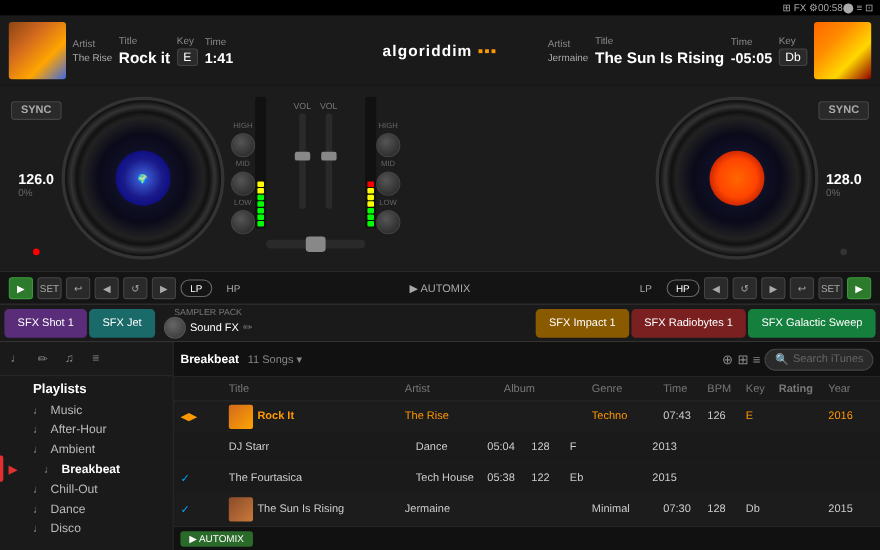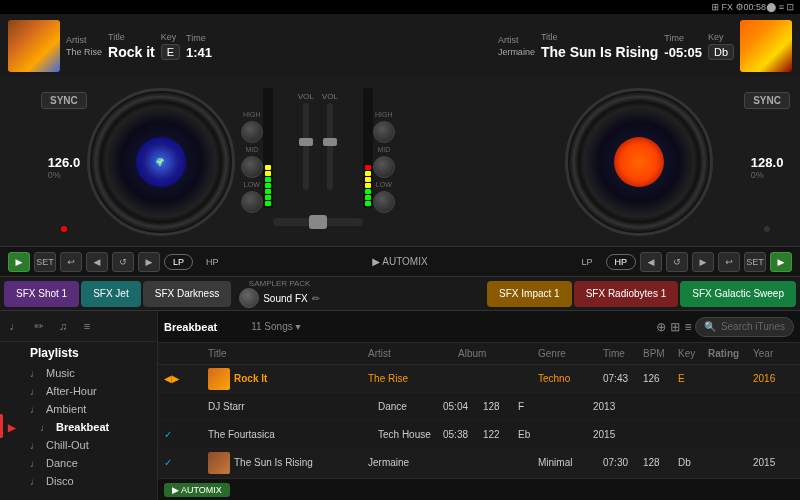--- a/index.html
+++ b/index.html
@@ -199,21 +199,20 @@
       left: 36px;
     }
 
     .side-controls {
       display: flex;
       flex-direction: column;
       align-items: center;
       justify-content: space-between;
       height: 148px;
       padding: 4px 0;
-      margin-left: 31px;
     }
     .bpm-display { font-size: 13px; font-weight: bold; color: #fff; }
     .bpm-sub { font-size: 9px; color: #666; }
     .sync-btn {
       font-size: 10px;
       font-weight: bold;
       color: #aaa;
       background: #2a2a2a;
       border: 1px solid #444;
       border-radius: 3px;
@@ -454,20 +453,23 @@
     <div class="deck-info">
       <div style="font-size:9px;color:#888;">Key</div>
       <div class="key-badge">E</div>
     </div>
     <div class="deck-info">
       <div style="font-size:9px;color:#888;">Time</div>
       <div style="font-size:13px;font-weight:bold;color:#fff;">1:41</div>
     </div>
   </div>
 
+  <div class="deck-center">
+    <div class="algoriddim-logo">algoriddim <span>▪▪▪</span></div>
+  </div>
 
   <div class="deck-right">
     <div class="deck-art deck-art-right"></div>
     <div class="deck-info">
       <div style="font-size:9px;color:#888;">Key</div>
       <div class="key-badge">Db</div>
     </div>
     <div class="deck-info">
       <div style="font-size:9px;color:#888;">Time</div>
       <div style="font-size:13px;font-weight:bold;color:#fff;">-05:05</div>
@@ -593,21 +595,20 @@
   <div class="transport-btn">↺</div>
   <div class="transport-btn">▶</div>
   <div class="transport-btn">↩</div>
   <div class="transport-btn">SET</div>
   <div class="transport-btn play-btn">▶</div>
 </div>
 
 <div class="sfx-bar">
   <div class="sfx-btn sfx-purple">SFX Shot 1</div>
   <div class="sfx-btn sfx-teal">SFX Jet</div>
-  <div class="sfx-btn sfx-dark">SFX Darkness</div>
   <div class="sfx-volume">
     <div style="font-size:8px;color:#777;">SAMPLER PACK</div>
     <div style="display:flex;align-items:center;gap:4px;">
       <div class="sfx-volume-knob"></div>
       <span style="font-size:10px;color:#fff;">Sound FX</span>
       <span style="font-size:10px;color:#888;">✏</span>
     </div>
   </div>
   <div style="flex:1;"></div>
   <div class="sfx-btn sfx-orange">SFX Impact 1</div>
@@ -657,21 +658,21 @@
     <div class="playlist-item">
       <span class="pl-icon">♩</span>
       <span>Disco</span>
     </div>
   </div>
 
   <div class="main-content">
 
     <div class="content-tabs">
       <span style="font-size:11px;font-weight:bold;color:#fff;margin-right:4px;">Breakbeat</span>
-      <span style="font-size:10px;color:#888;margin-left:26px;">11 Songs ▾</span>
+      <span style="font-size:10px;color:#888;">11 Songs ▾</span>
       <div style="flex:1;"></div>
       <div style="display:flex;align-items:center;gap:4px;">
         <span style="color:#888;font-size:12px;cursor:pointer;">⊕</span>
         <span style="color:#888;font-size:12px;cursor:pointer;">⊞</span>
         <span style="color:#888;font-size:12px;cursor:pointer;">≡</span>
       </div>
       <div class="itunes-search">
         <span>🔍</span>
         <span>Search iTunes</span>
       </div>

